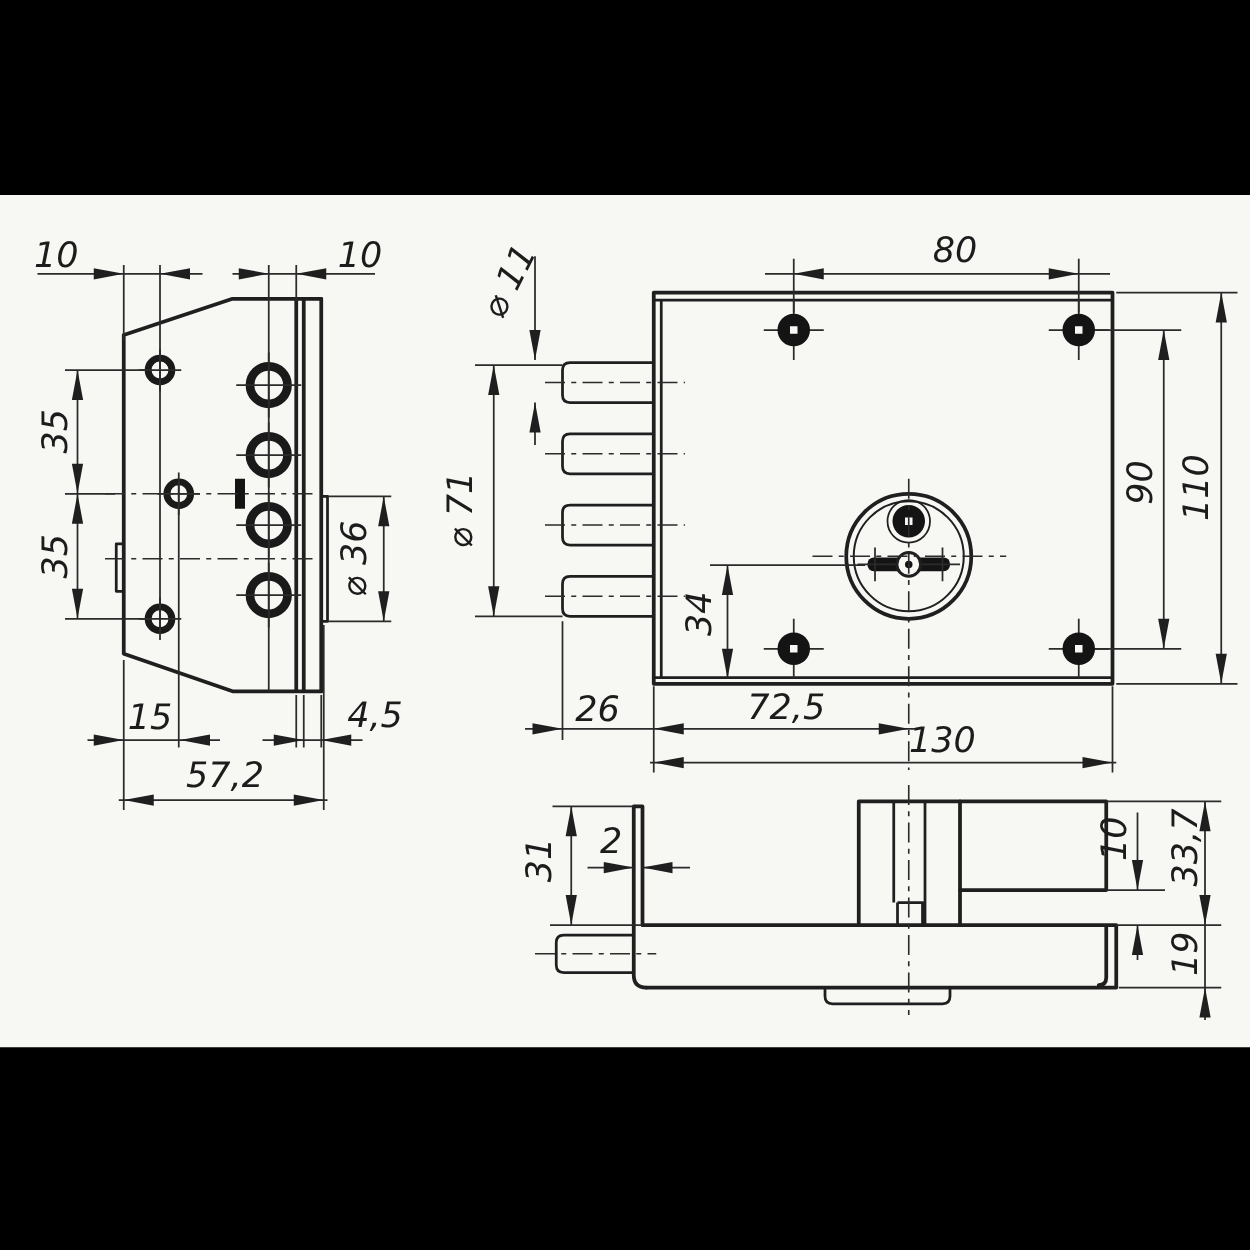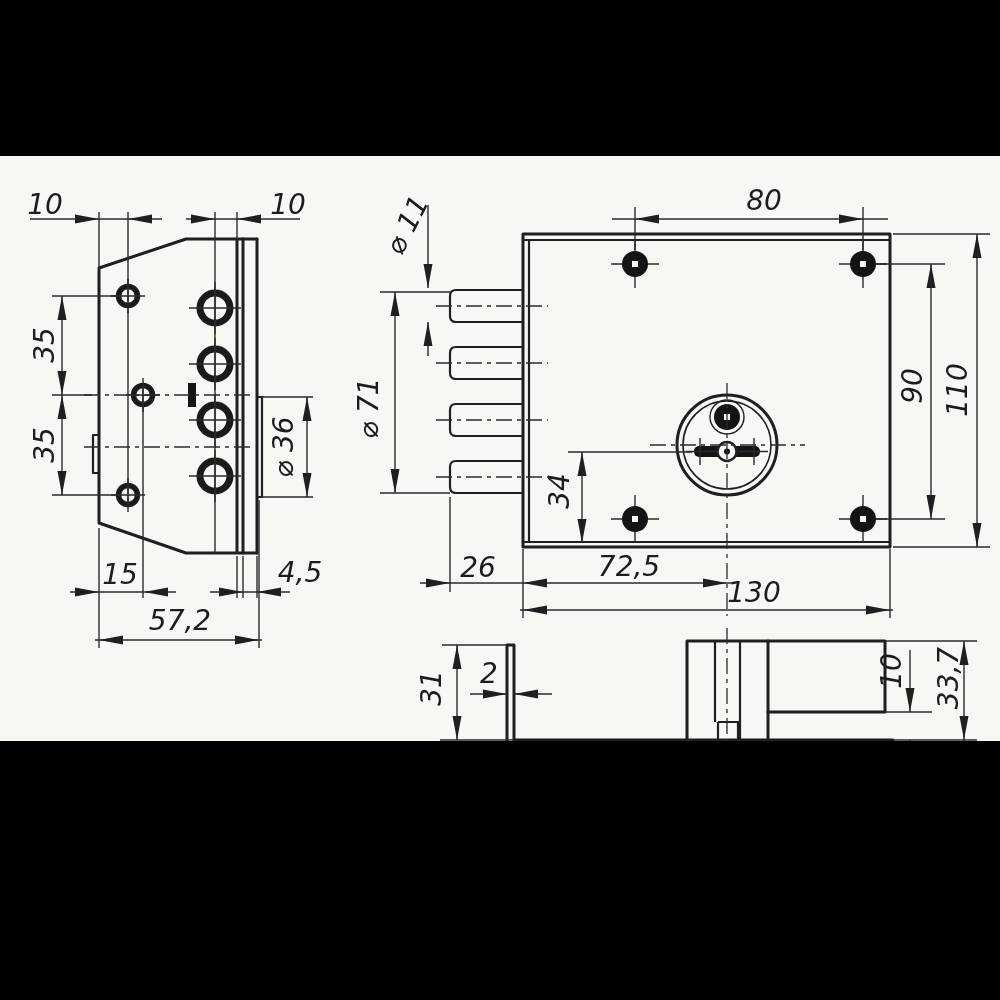--- a/index.html
+++ b/index.html
@@ -1,16 +1,16 @@
 <!DOCTYPE html>
 <html><head>
 <meta charset="utf-8">
 <style>
   html,body{margin:0;padding:0;background:#000;}
-  .stage{position:relative;width:1000px;height:741px;background:#000;overflow:hidden;}
+  .stage{position:relative;width:1000px;height:1000px;background:#000;overflow:hidden;}
   .paper{position:absolute;left:0;top:156px;width:1000px;height:682px;background:#f7f7f4;}
   svg{position:absolute;left:0;top:0;}
   .outline{stroke:#1f1f1f;stroke-width:3;fill:none;stroke-linejoin:round;stroke-linecap:round;}
   .outline2{stroke:#1f1f1f;stroke-width:2.2;fill:none;stroke-linejoin:round;}
   .thin{stroke:#2b2b2b;stroke-width:1.4;fill:none;stroke-linecap:butt;}
   .center{stroke:#2b2b2b;stroke-width:1.3;fill:none;stroke-dasharray:16 5 4 5;}
   .arrow{fill:#1f1f1f;stroke:none;}
   .ink{fill:#141414;stroke:none;}
   text.dim{font:italic 28px "DejaVu Sans", sans-serif;fill:#1c1c1c;text-anchor:middle;}
 </style>

